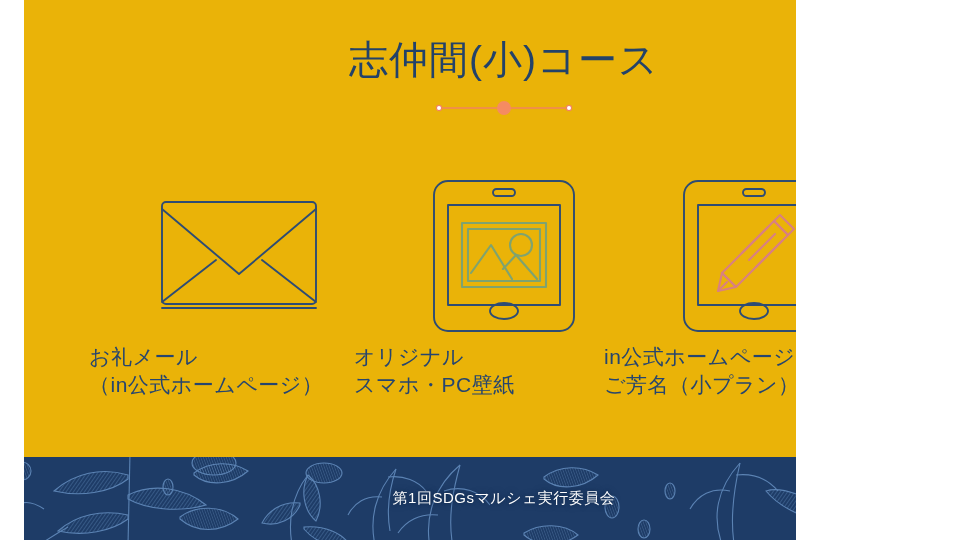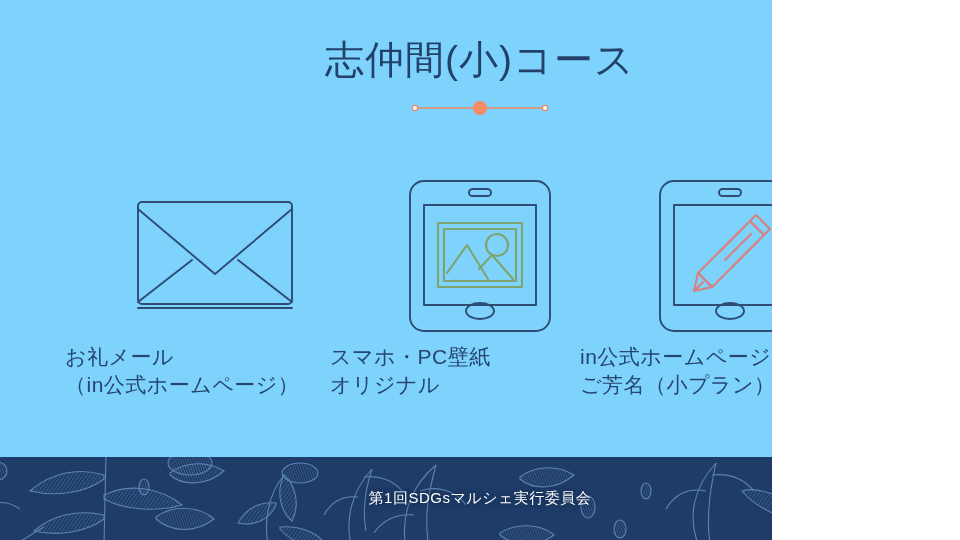--- a/index.html
+++ b/index.html
@@ -10,22 +10,23 @@
     width: 960px;
     height: 540px;
     overflow: hidden;
     background: #ffffff;
     font-family: "Liberation Sans", "DejaVu Sans", sans-serif;
   }
   #slide {
     position: relative;
     width: 772px;
     height: 540px;
-    background: #7dd3fc;
+    background: #eab308;
     overflow: hidden;
+    margin-left: 24px;
   }
 
   
   #title-block {
     position: absolute;
     top: 38px;
     left: 0;
     width: 960px;
     text-align: center;
   }
@@ -166,22 +167,22 @@
           <g fill="none" stroke="#7FA36F" stroke-width="2.1" stroke-linejoin="round" stroke-linecap="round">
             <rect x="34" y="48" width="84" height="64"></rect>
             <rect x="40" y="54" width="72" height="52"></rect>
             <circle cx="93" cy="70" r="11"></circle>
             <path d="M43 98 L63 70 L84 104"></path>
             <path d="M75 94 L88 80 L109 104"></path>
           </g>
         </svg>
       </div>
       <div class="caption">
+        <span class="caption-line">オリジナル</span>
         <span class="caption-line">スマホ・PC壁紙</span>
-        <span class="caption-line">オリジナル</span>
       </div>
     </div>
 
     <div class="item" id="item-2">
       <div class="icon-wrap">
         <svg width="152" height="162" viewBox="0 0 152 162">
           <g fill="none" stroke="#2E4C74" stroke-width="1.9" stroke-linejoin="round" stroke-linecap="round">
             <rect x="6" y="6" width="140" height="150" rx="14"></rect>
             <rect x="20" y="30" width="112" height="100"></rect>
             <rect x="65" y="14" width="22" height="7" rx="3.5"></rect>

